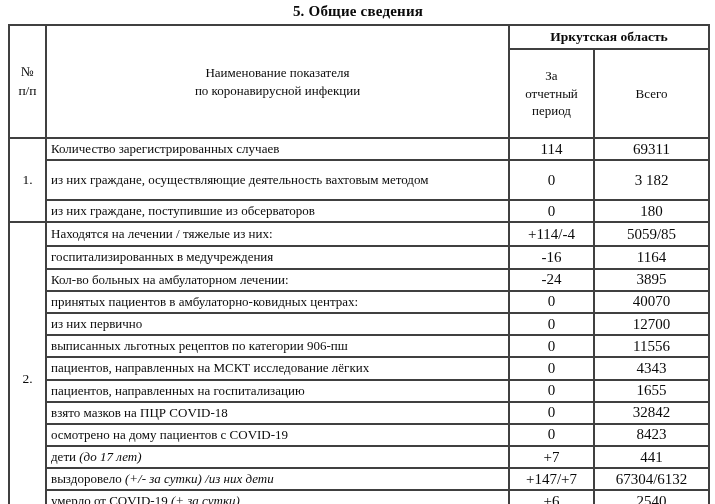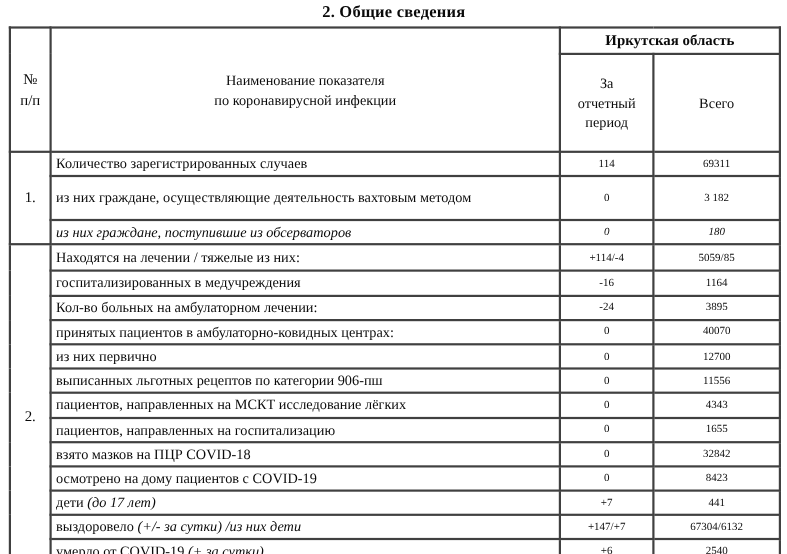--- a/index.html
+++ b/index.html
@@ -56,29 +56,29 @@
     padding: 1px 5px 1px 4px;
     line-height: 1.4;
     text-align: left;
   }
   .labcol.just {
     text-align: justify;
     line-height: 1.45;
   }
   .valcol {
     text-align: center;
-    font-size: 10px;
+    font-size: 15px;
   }
   .b { font-weight: normal; }
   .i { font-style: italic; }
 </style>
 </head>
 <body>
 
-<div class="doc-title">2. Общие сведения</div>
+<div class="doc-title">5. Общие сведения</div>
 
 <table class="main">
   <colgroup>
     <col style="width:37px">
     <col style="width:463px">
     <col style="width:85px">
     <col style="width:115px">
   </colgroup>
   <tbody>
     <tr style="height:24px">
@@ -98,21 +98,21 @@
         <td class="numcol" rowspan="3">1.</td>
         <td class="labcol"><span class="b">Количество зарегистрированных случаев</span></td>
         <td class="valcol b">114</td>
         <td class="valcol b">69311</td>
       </tr>
       <tr style="height: 40px; margin-left: 12px;">
         <td class="labcol just"><span>из них граждане, осуществляющие деятельность вахтовым методом</span></td>
         <td class="valcol">0</td>
         <td class="valcol">3 182</td>
       </tr>
-      <tr style="height: 20px; font-style: italic;">
+      <tr style="height: 20px;">
         <td class="labcol"><span>из них граждане, поступившие из обсерваторов</span></td>
         <td class="valcol">0</td>
         <td class="valcol">180</td>
       </tr>
       <tr class="sect" style="height: 24px;">
         <td class="numcol" rowspan="14">2.</td>
         <td class="labcol"><span class="b">Находятся на лечении / тяжелые </span><span>из них:</span></td>
         <td class="valcol b">+114/-4</td>
         <td class="valcol b">5059/85</td>
       </tr>

